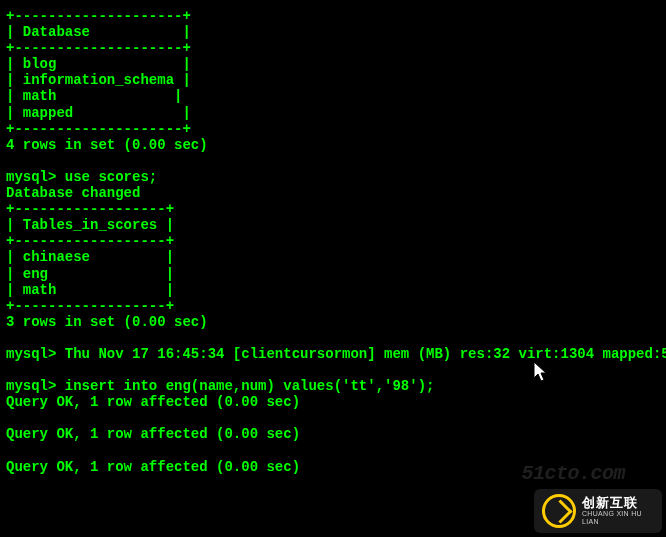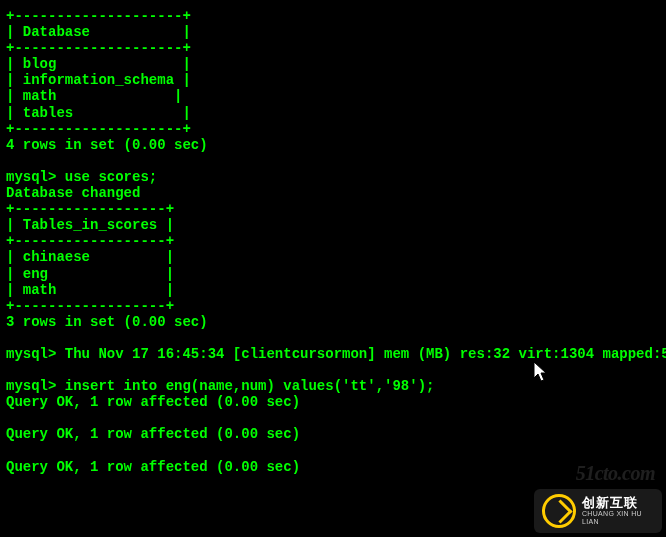--- a/index.html
+++ b/index.html
@@ -77,40 +77,40 @@
       letter-spacing: 1px;
     }
     .logo-en {
       font-size: 7px;
       letter-spacing: 0.3px;
       color: #cccccc;
       font-weight: normal;
     }
     .faded-text {
       position: absolute;
-      right: 11px;
+      right: 41px;
       bottom: 52px;
       color: rgba(255,255,255,0.12);
-      font-family: Liberation Serif, serif;
+      font-family: Liberation Mono, monospace;
       font-style: italic;
       font-size: 20px;
       letter-spacing: -0.5px;
     }
   </style>
 </head>
 <body>
 
 <div id="terminal-output">
     <span class="line">+--------------------+</span>
     <span class="line">| Database           |</span>
     <span class="line">+--------------------+</span>
     <span class="line">| blog               |</span>
     <span class="line">| information_schema |</span>
     <span class="line">| math              |</span>
-    <span class="line">| tables             |</span>
+    <span class="line">| mapped             |</span>
     <span class="line">+--------------------+</span>
     <span class="line">4 rows in set (0.00 sec)</span>
     <span class="line"> </span>
     <span class="line">mysql&gt; use scores;</span>
     <span class="line">Database changed</span>
     <span class="line">+------------------+</span>
     <span class="line">| Tables_in_scores |</span>
     <span class="line">+------------------+</span>
     <span class="line">| chinaese         |</span>
     <span class="line">| eng              |</span>

